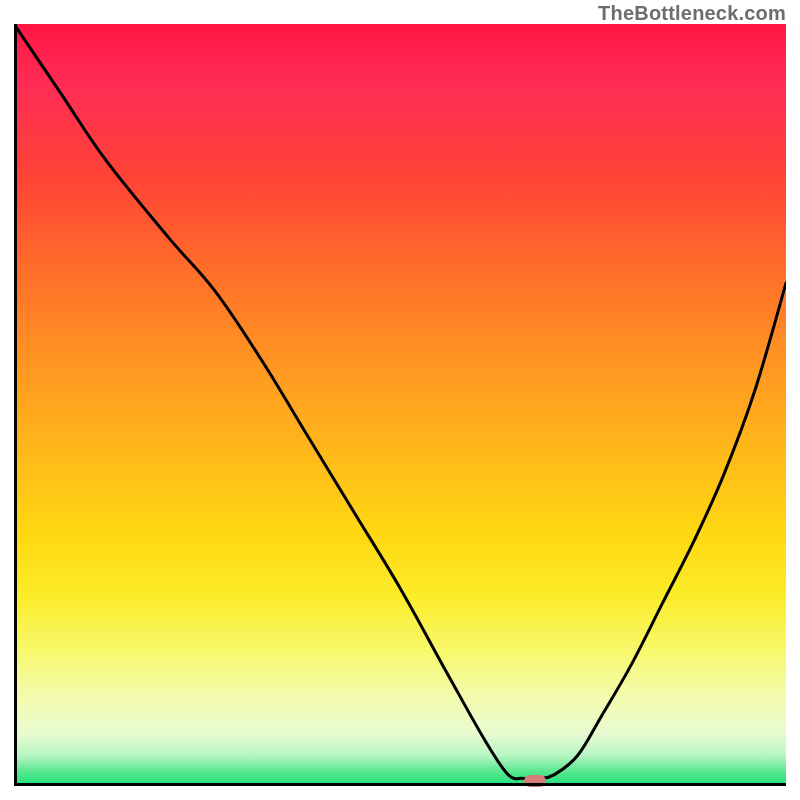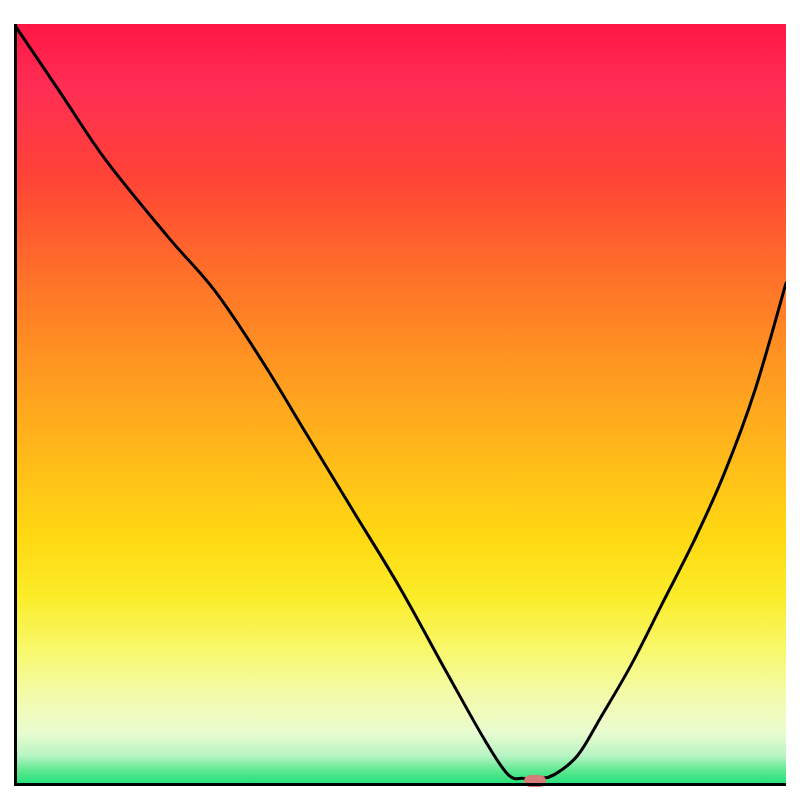--- a/index.html
+++ b/index.html
@@ -81,20 +81,21 @@
     font-weight: 600;
     color: #6d6d6d;
     letter-spacing: 0.2px;
   }
 </style>
 </head>
 <body>
 
 <div class="chart-container">
 
+  <div class="watermark">TheBottleneck.com</div>
 
   <div class="plot-area">
 
     <div class="gradient-bg"></div>
 
     <svg class="curve" viewBox="0 0 772 762" preserveAspectRatio="none">
       <path fill="none" stroke-width="3" stroke-linecap="round" stroke-linejoin="round" d="M 0.0 0.0 C 8.3 12.3, 29.6 43.9, 46.3 68.6 C 63.0 93.3, 73.2 111.1, 92.6 137.2 C 112.1 163.2, 134.9 190.0, 154.4 213.4 C 173.9 236.7, 184.0 244.8, 200.7 266.7 C 217.4 288.6, 230.4 309.2, 247.0 335.3 C 263.7 361.3, 276.7 384.0, 293.4 411.5 C 310.0 438.9, 323.0 460.2, 339.7 487.7 C 356.4 515.1, 369.3 535.1, 386.0 563.9 C 402.7 592.7, 417.0 620.3, 432.3 647.7 C 447.6 675.1, 459.8 697.8, 470.9 716.3 C 482.0 734.8, 487.1 743.7, 494.1 750.6 C 501.0 757.4, 504.0 753.7, 509.5 754.4 C 515.1 755.1, 519.4 755.1, 525.0 754.4 C 530.5 753.7, 533.5 754.7, 540.4 750.6 C 547.3 746.5, 555.2 741.8, 563.6 731.5 C 571.9 721.2, 577.0 709.9, 586.7 693.4 C 596.4 677.0, 606.5 660.7, 617.6 640.1 C 628.7 619.5, 637.4 601.1, 648.5 579.1 C 659.6 557.2, 668.2 541.5, 679.4 518.2 C 690.5 494.8, 699.1 477.0, 710.2 449.6 C 721.4 422.1, 730.0 400.1, 741.1 365.8 C 752.2 331.5, 766.4 278.3, 772.0 259.1" stroke="#000000"></path>
     </svg>
 
     <div class="marker" style="left: 67.5%; top: 99.3%; background: rgb(215, 125, 119);"></div>

